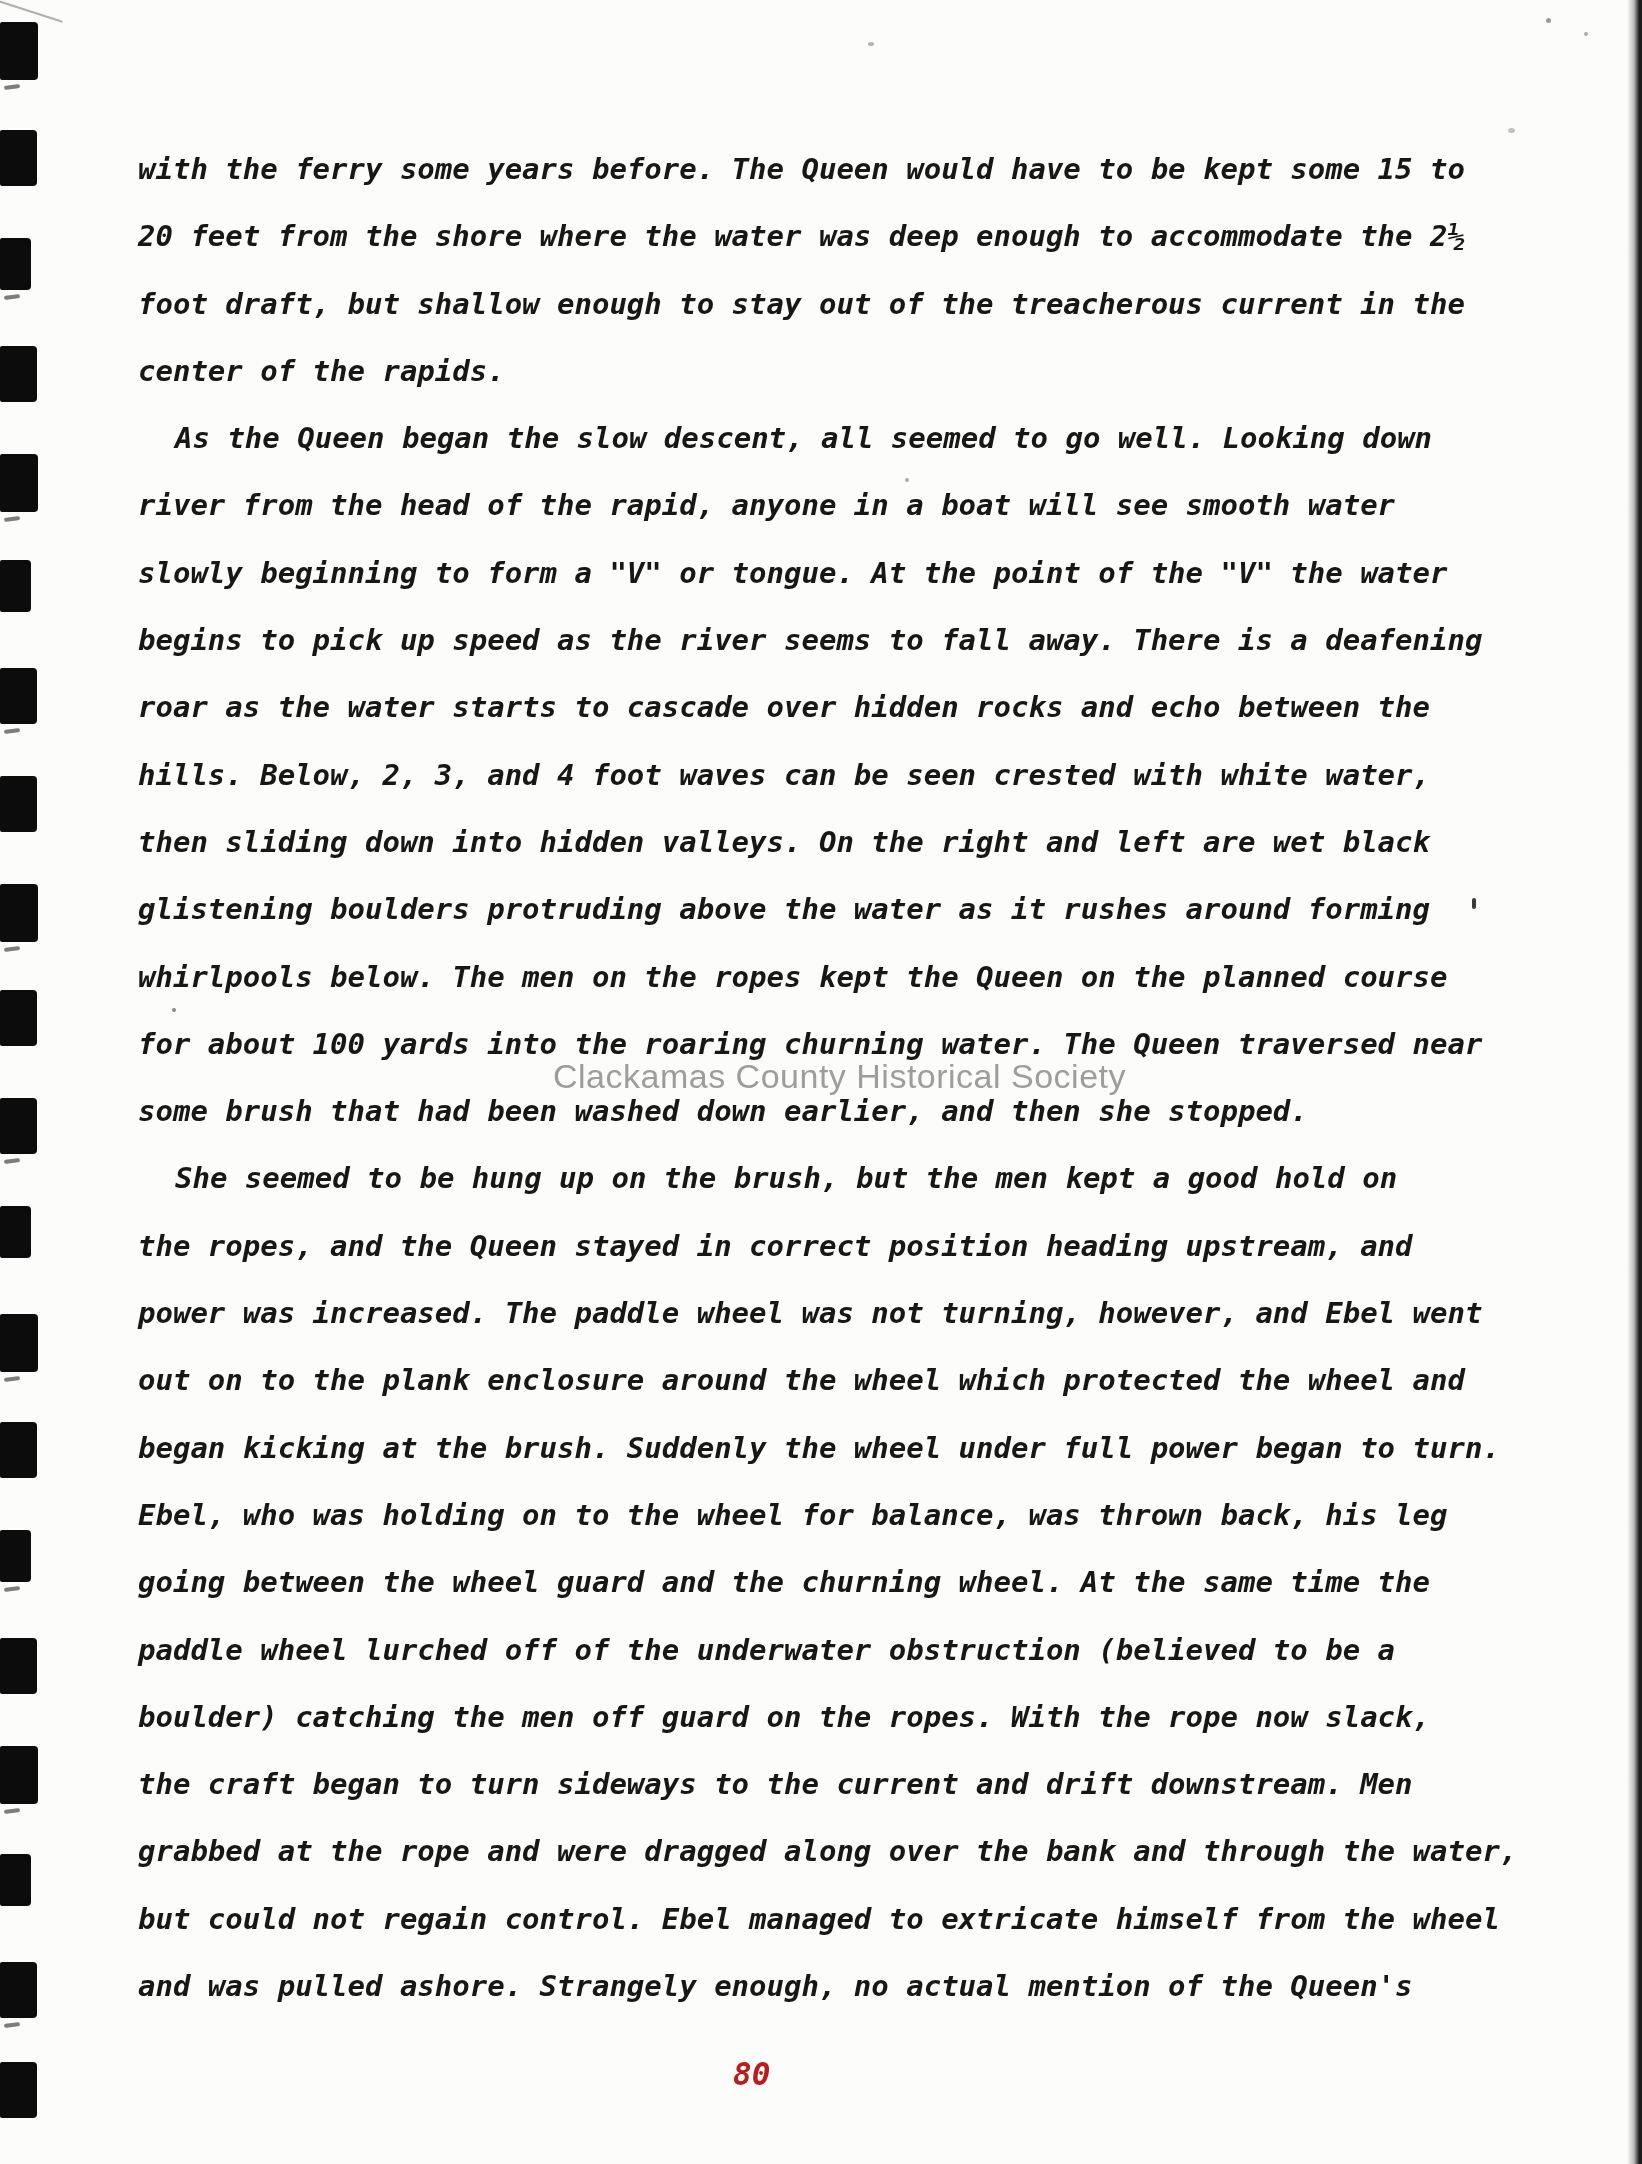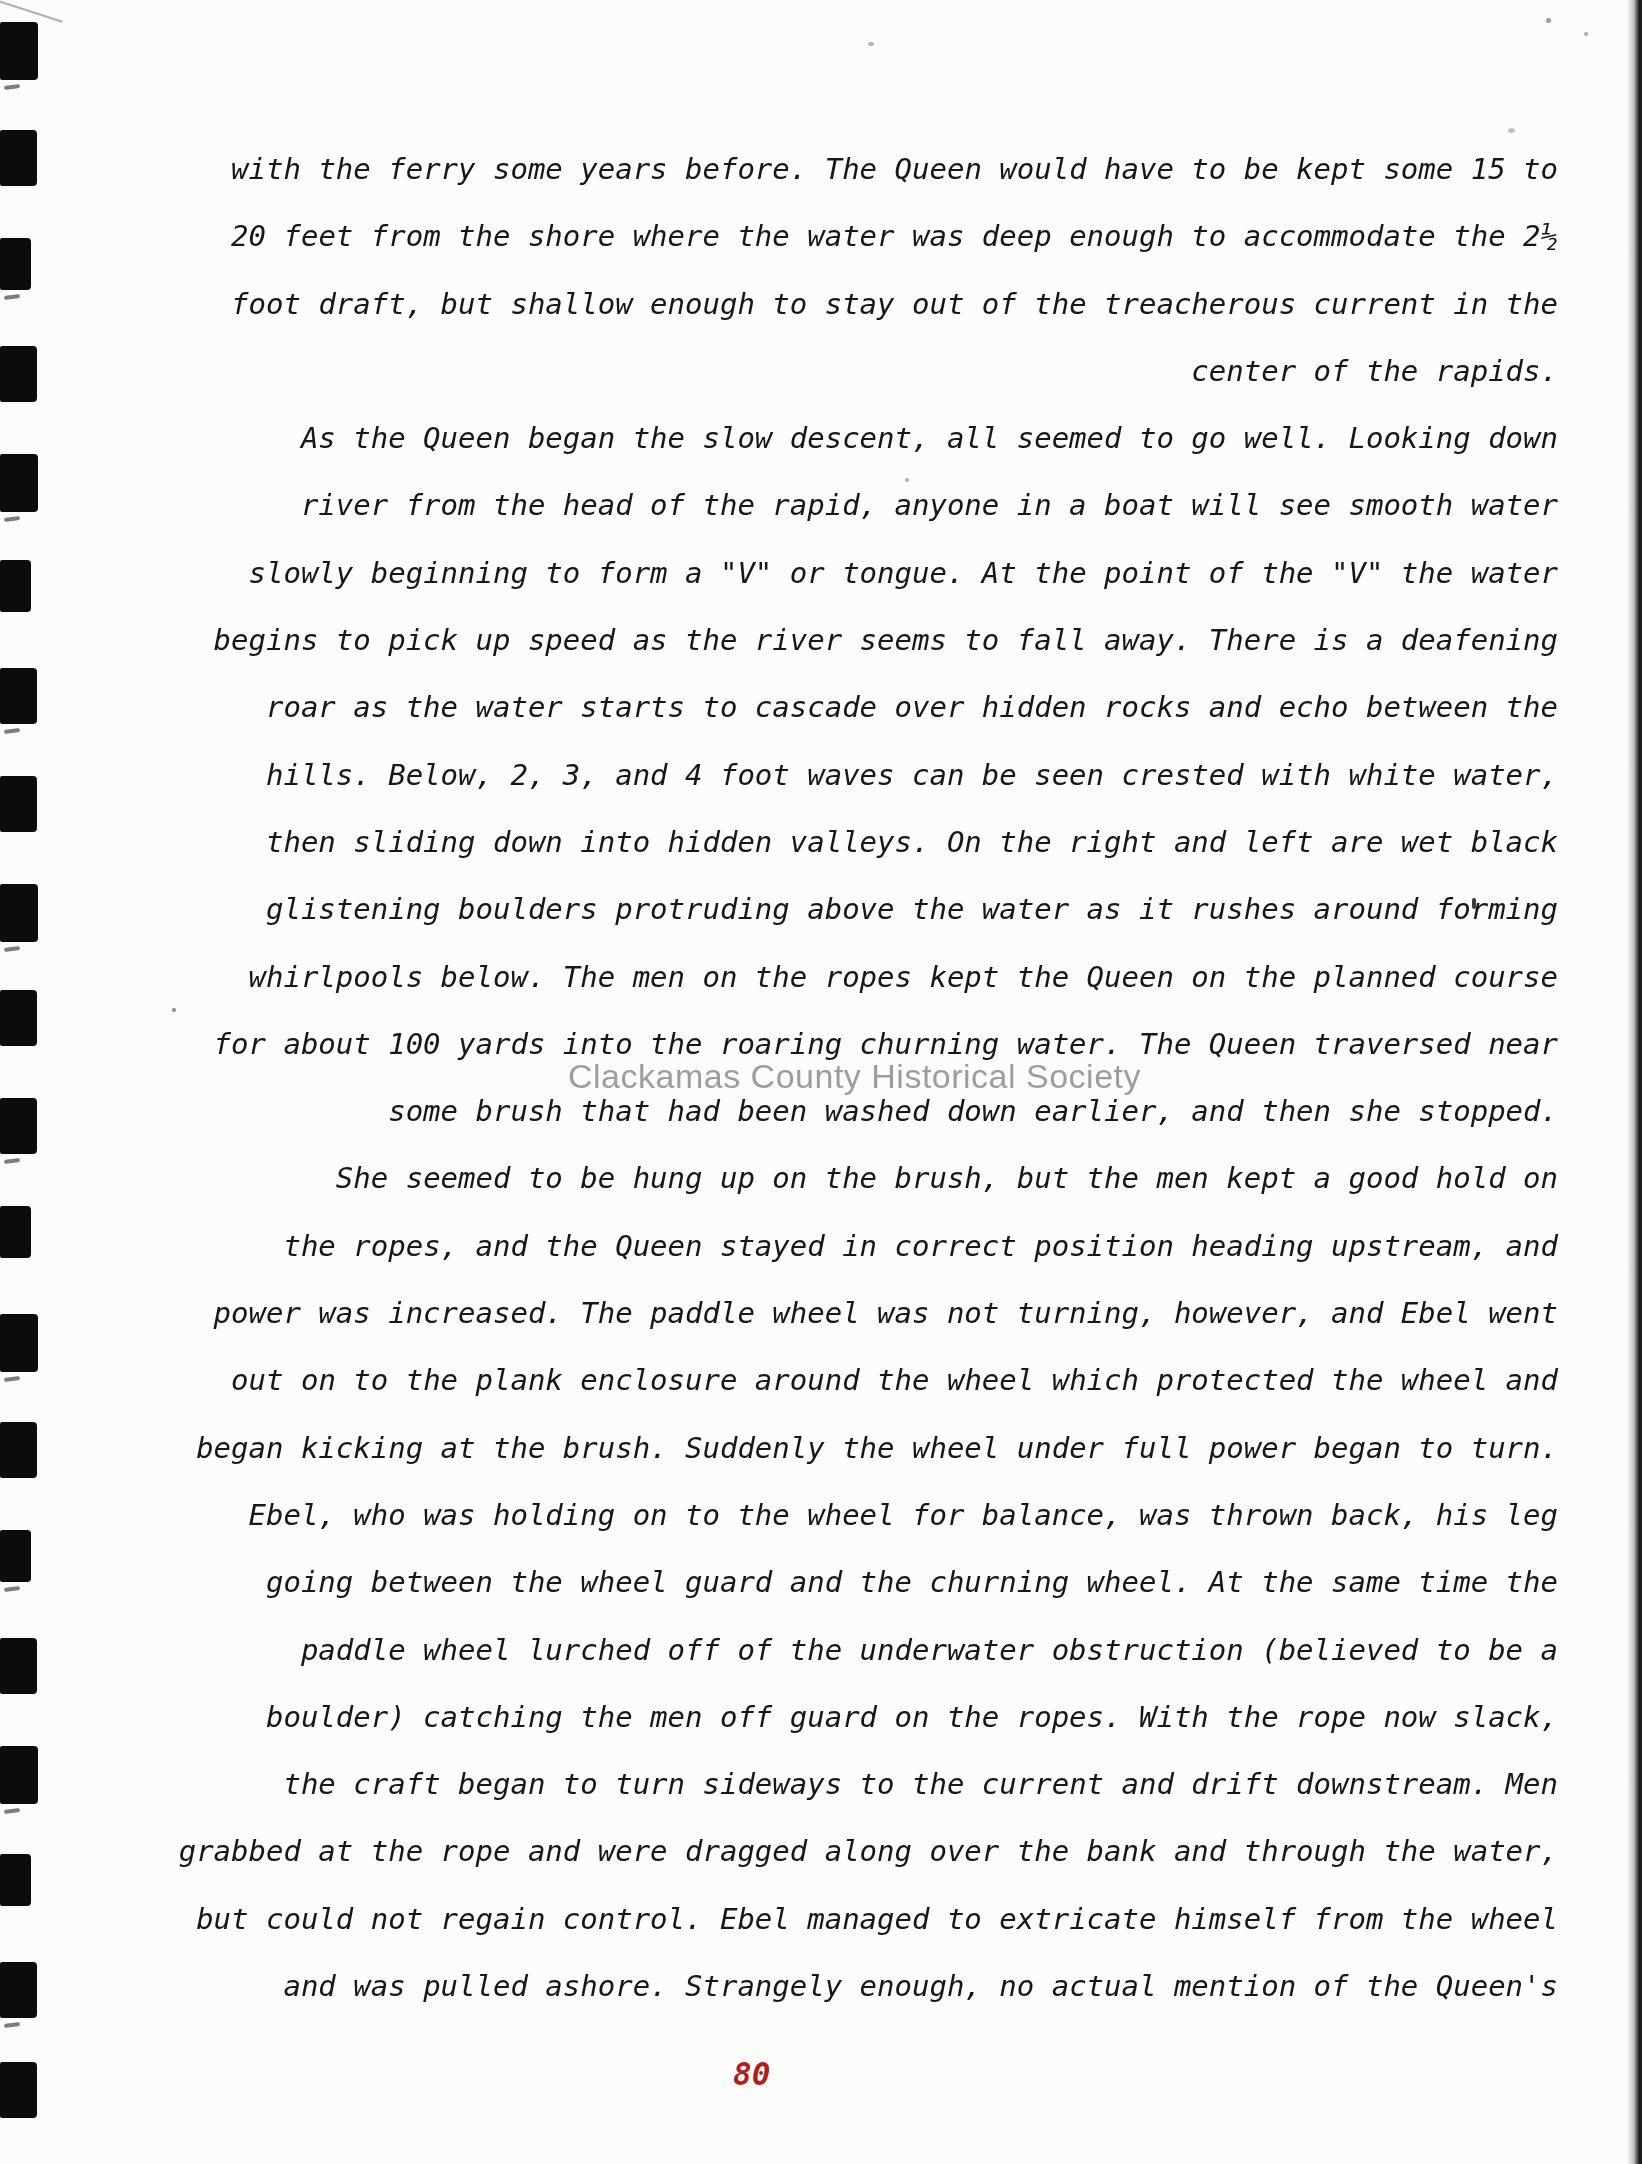--- a/index.html
+++ b/index.html
@@ -14,34 +14,33 @@
   }
   
   .text-block {
     position: absolute;
     left: 138px;
     top: 136px;
     width: 1420px;
     z-index: 2;
     font-family: "DejaVu Sans Mono", monospace;
     font-style: italic;
-    font-weight: normal;
+    font-weight: bold;
     font-size: 29px;
     line-height: 67.3px;
     color: #171717;
     letter-spacing: 0;
     white-space: pre;
-    text-align: right;
   }
   .line { height: 67.3px; }
   .line.indent { padding-left: 37px; }
   
   .watermark {
     position: absolute;
-    left: 568px;
+    left: 553px;
     top: 1057px;
     z-index: 1;
     font-family: "Liberation Sans", sans-serif;
     font-style: normal;
     font-weight: 400;
     font-size: 34px;
     color: #8d8d8d;
     opacity: 0.85;
     letter-spacing: 0.5px;
     white-space: nowrap;

